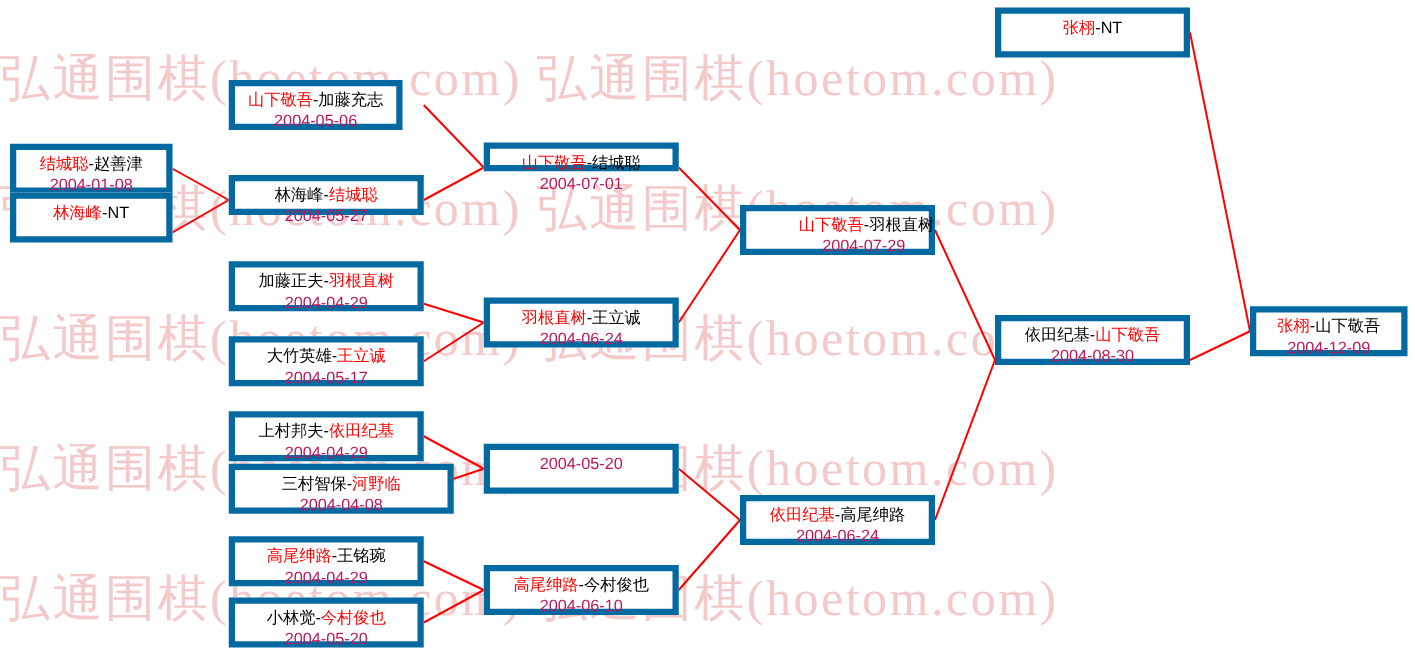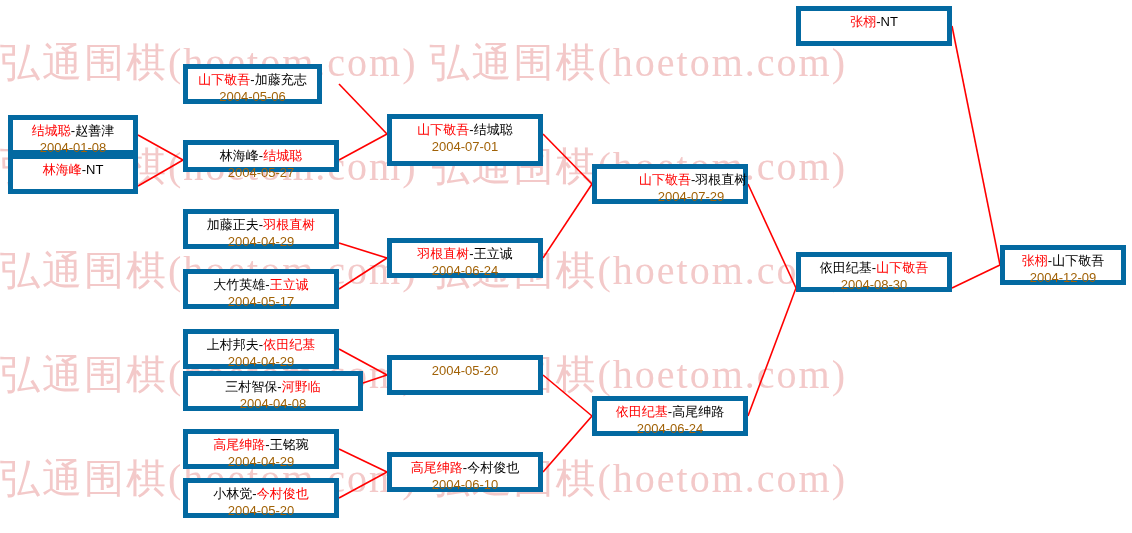--- a/index.html
+++ b/index.html
@@ -59,21 +59,21 @@
     color: #000000;
     padding-top: 2px;
     font-family: "Liberation Sans", sans-serif;
   }
   .node .ln {
     display: block;
     white-space: nowrap;
   }
   .red { color: #ff0000; }
   .blk { color: #000000; }
-  .date { color: #a16207; font-size: 13px; }
+  .date { color: #be185d; font-size: 13px; }
 </style>
 </head>
 <body>
 
 <div id="root">
 
   <div id="watermark">
       <div class="wm-row" style="top: 35px; color: rgb(243, 201, 201);">弘通围棋(hoetom.com)  弘通围棋(hoetom.com)</div>
       <div class="wm-row" style="top: 139px; color: rgb(243, 201, 201);">弘通围棋(hoetom.com)  弘通围棋(hoetom.com)</div>
       <div class="wm-row" style="top: 243px; color: rgb(243, 201, 201);">弘通围棋(hoetom.com)  弘通围棋(hoetom.com)</div>
@@ -136,21 +136,21 @@
         <span class="ln date">2004-04-08</span>
       </div>
       <div class="node" style="left: 183px; top: 429px; width: 156px; height: 40px;">
         <span class="ln"><span class="red">高尾绅路</span><span class="blk">-</span><span class="blk">王铭琬</span></span>
         <span class="ln date">2004-04-29</span>
       </div>
       <div class="node" style="left: 183px; top: 478px; width: 156px; height: 40px;">
         <span class="ln"><span class="blk">小林觉</span><span class="blk">-</span><span class="red">今村俊也</span></span>
         <span class="ln date">2004-05-20</span>
       </div>
-      <div class="node" style="left: 387px; top: 114px; width: 156px; height: 52px;">
+      <div class="node" style="left: 387px; top: 114px; width: 156px; height: 23px;">
         <span class="ln"><span class="red">山下敬吾</span><span class="blk">-</span><span class="blk">结城聪</span></span>
         <span class="ln date">2004-07-01</span>
       </div>
       <div class="node" style="left: 387px; top: 238px; width: 156px; height: 40px;">
         <span class="ln"><span class="red">羽根直树</span><span class="blk">-</span><span class="blk">王立诚</span></span>
         <span class="ln date">2004-06-24</span>
       </div>
       <div class="node" style="left: 387px; top: 355px; width: 156px; height: 40px;">
         <span class="ln date">2004-05-20</span>
       </div>

